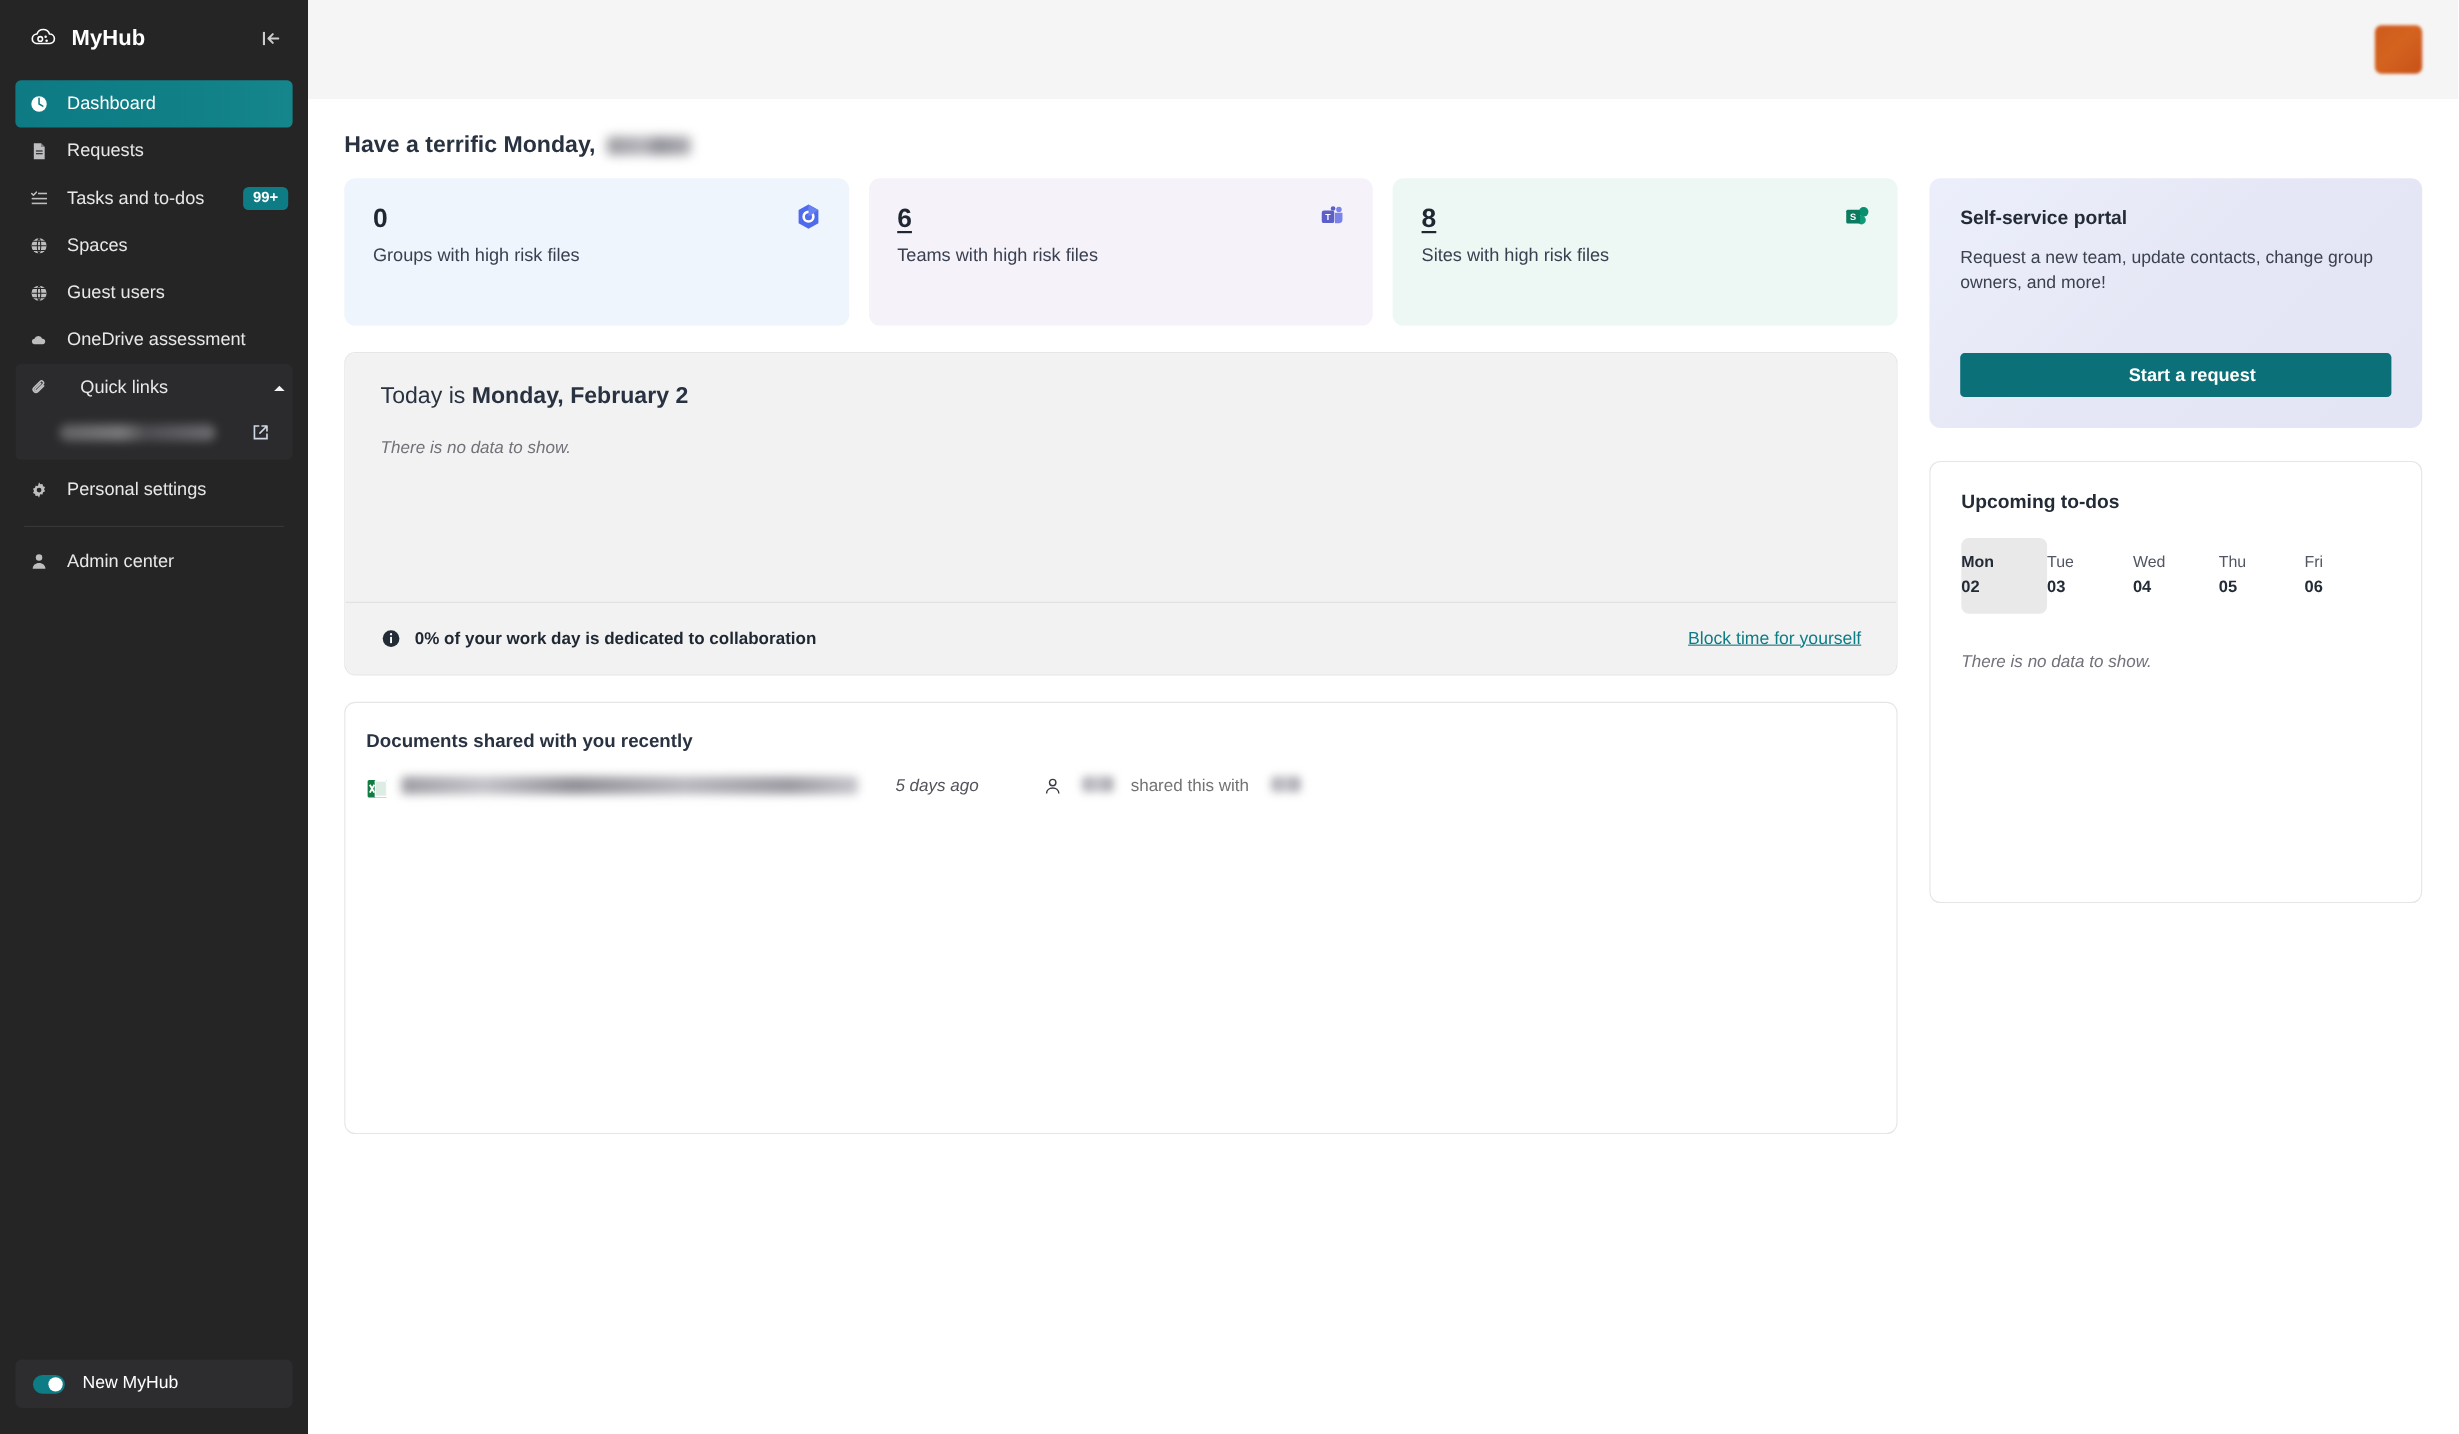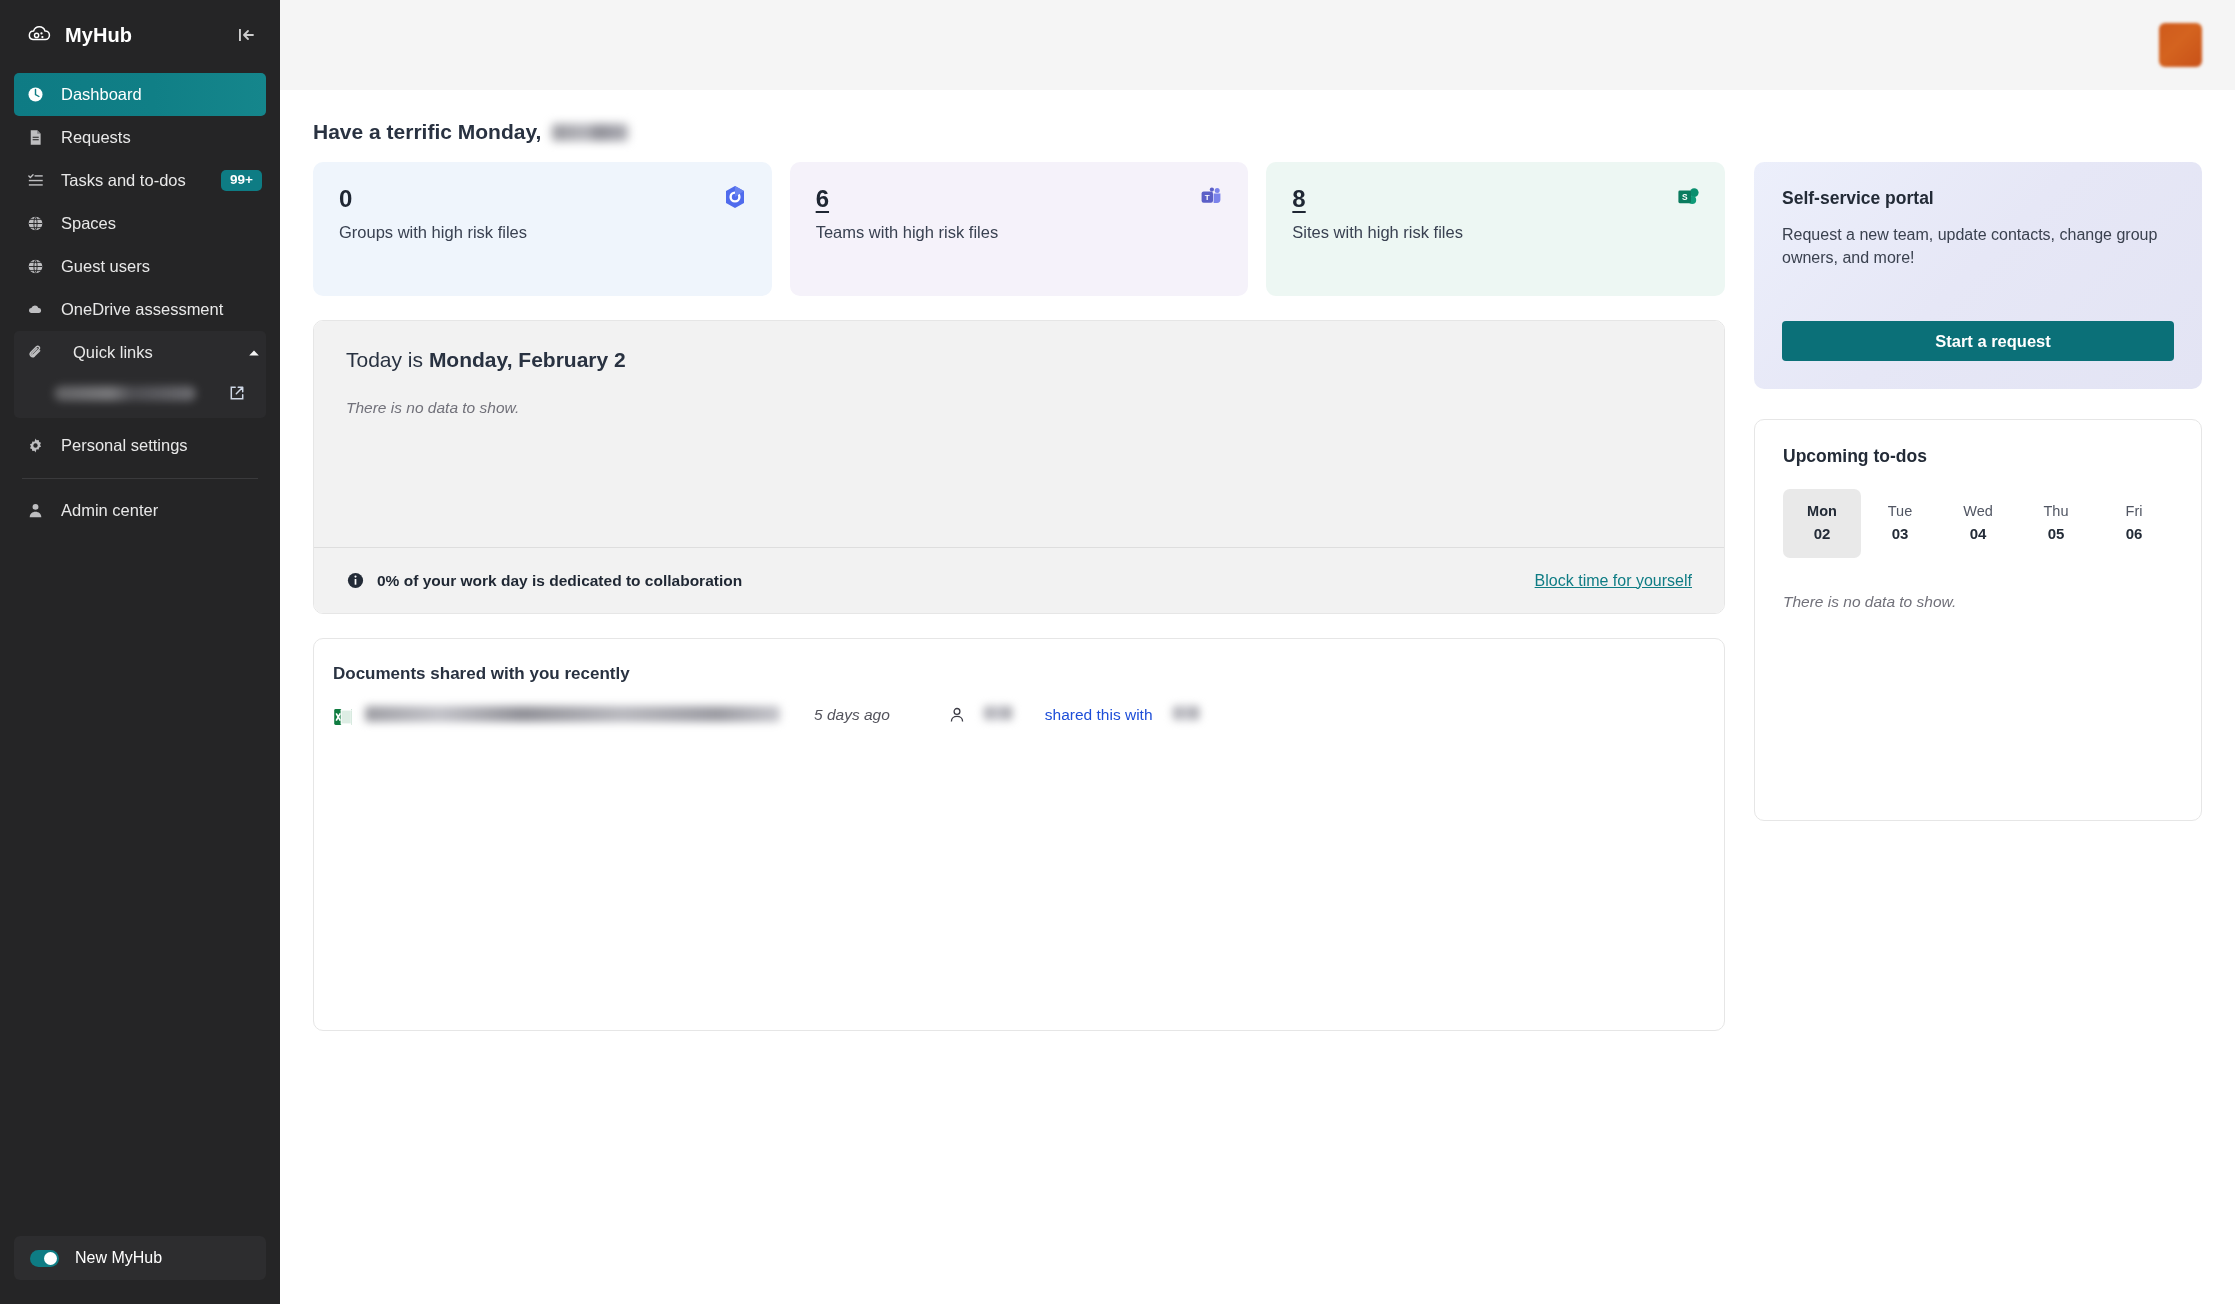--- a/index.html
+++ b/index.html
@@ -143,42 +143,42 @@
   .doc-name-blur {
     width: 415px; height: 16px; border-radius: 3px;
     background: linear-gradient(90deg,#9d9da3,#c2c2c8 18%,#8f8f96 38%,#b8b8be 62%,#9a9aa1 85%,#c6c6cc);
     filter: blur(4.5px);
   }
   .doc-age { font-size: 15.5px; font-style: italic; color: #53535c; margin-left: 22px; }
   .person-icon { width: 18px; height: 18px; margin-left: 46px; flex: 0 0 18px; }
   .sm-blur { height: 14px; border-radius: 3px; background: linear-gradient(90deg,#a5a5ac,#c7c7cd,#9b9ba2); filter: blur(4px); }
   .blur-w1 { width: 28px; margin-left: 6px; }
   .blur-w2 { width: 26px; margin-left: 8px; }
-  .doc-shared-text { font-size: 15.5px; color: #1d4ed8; margin-left: 21px; }
+  .doc-shared-text { font-size: 15.5px; color: #737373; margin-left: 4px; }
 
   
   .portal {
     border-radius: 10px; padding: 26px 28px 28px 28px;
     background: linear-gradient(135deg,#eceffb 0%, #e6e7f6 48%, #e3e4f4 100%);
   }
   .portal-title { font-size: 17.5px; font-weight: bold; color: #232b37; }
   .portal-desc { font-size: 16px; color: #3a414f; line-height: 1.45; margin-top: 14px; }
   .portal-btn {
     margin-top: 52px; height: 40px; width: 100%; border: 0; border-radius: 4px;
     background: #0b7078; color: #ffffff; font-size: 16.5px; font-weight: bold;
     font-family: "Liberation Sans", sans-serif; cursor: pointer; padding-left: 30px;
   }
   .todos {
     margin-top: 30px; background: #ffffff; border: 1px solid #e6e6e6;
     border-radius: 10px; height: 402px; padding: 26px 28px 0 28px;
   }
   .todos-title { font-size: 17.5px; font-weight: bold; color: #232b37; }
   .days { display: flex; margin-top: 22px; }
   .day {
-    flex: 1 1 0; text-align: center; padding: 14px 0 16px; border-radius: 7px; cursor: pointer;
+    flex: 1 1 0; padding: 14px 0 16px; border-radius: 7px; cursor: pointer;
   }
   .day.sel { background: #e9e9e9; }
   .day-name { font-size: 14.5px; color: #515663; }
   .day.sel .day-name { font-weight: bold; color: #232b37; }
   .day-num { font-size: 15px; font-weight: bold; color: #232b37; margin-top: 6px; }
   .todos-empty { font-size: 15.5px; font-style: italic; color: #71717a; margin-top: 35px; }
 </style>
 </head>
 <body>
 

